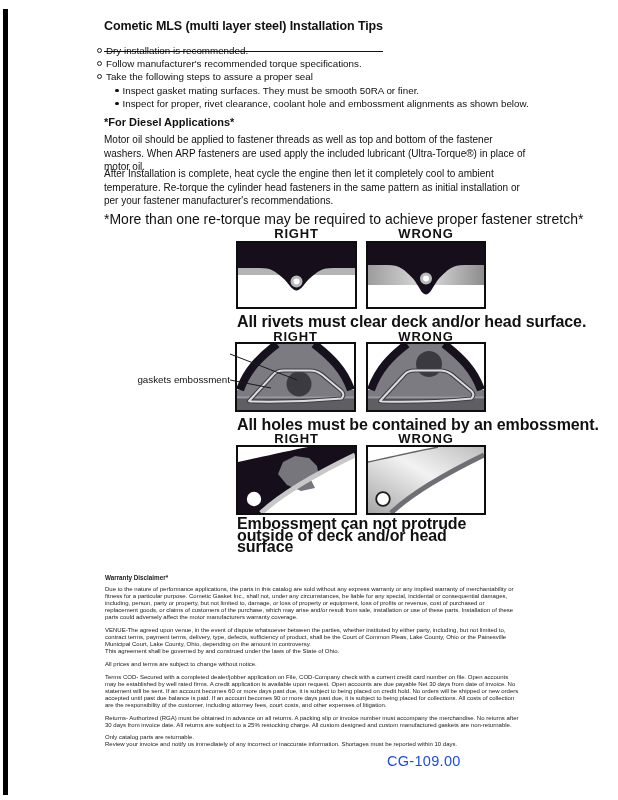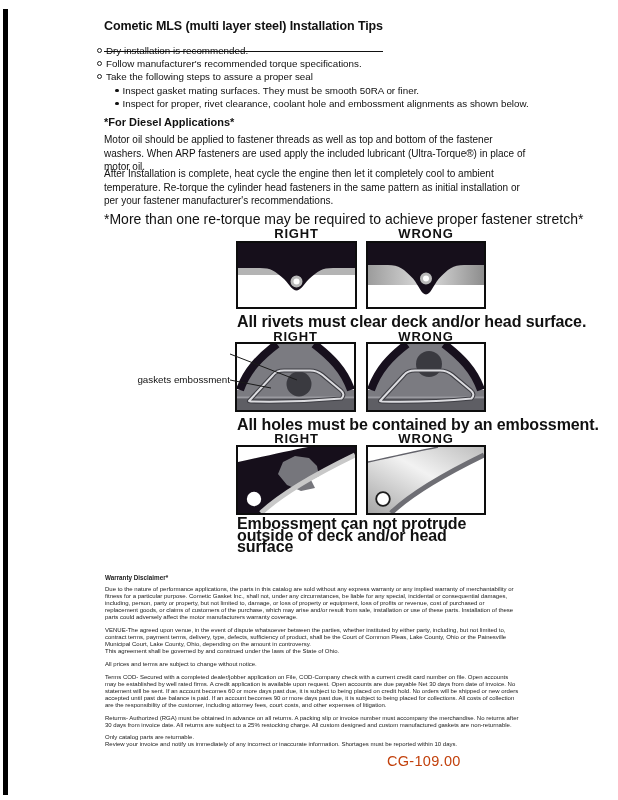--- a/index.html
+++ b/index.html
@@ -50,21 +50,21 @@
 
   .lab1 { position:absolute; left:108px; top:342px; width:122px; text-align:right; font-size:9.8px; line-height:11.5px; }
   .lab2 { position:absolute; left:98px; top:374px; width:132px; text-align:right; font-size:9.8px; white-space:nowrap; }
   .leaders { position:absolute; left:100px; top:335px; pointer-events:none; }
 
   .warranty { position:absolute; left:105px; top:574px; width:414px; font-size:6px; line-height:7.1px; color:#1a1a1a; }
   .warranty h4 { margin:0 0 5px 0; font-size:6.3px; }
   .wp { margin:0 0 5.5px 0; }
   .wp.tight { margin-bottom:0; }
 
-  .footer { position:absolute; left:387px; top:753px; font-size:14.5px; letter-spacing:0.3px; color:#c2410c; }
+  .footer { position:absolute; left:387px; top:753px; font-size:14.5px; letter-spacing:0.3px; color:#1d4ed8; }
 </style>
 </head>
 <body>
 
 <div class="page">
   <div class="edge-bar"></div>
 
   <h1 class="title">Cometic MLS (multi layer steel) Installation Tips</h1>
 
   <div class="bullets">

